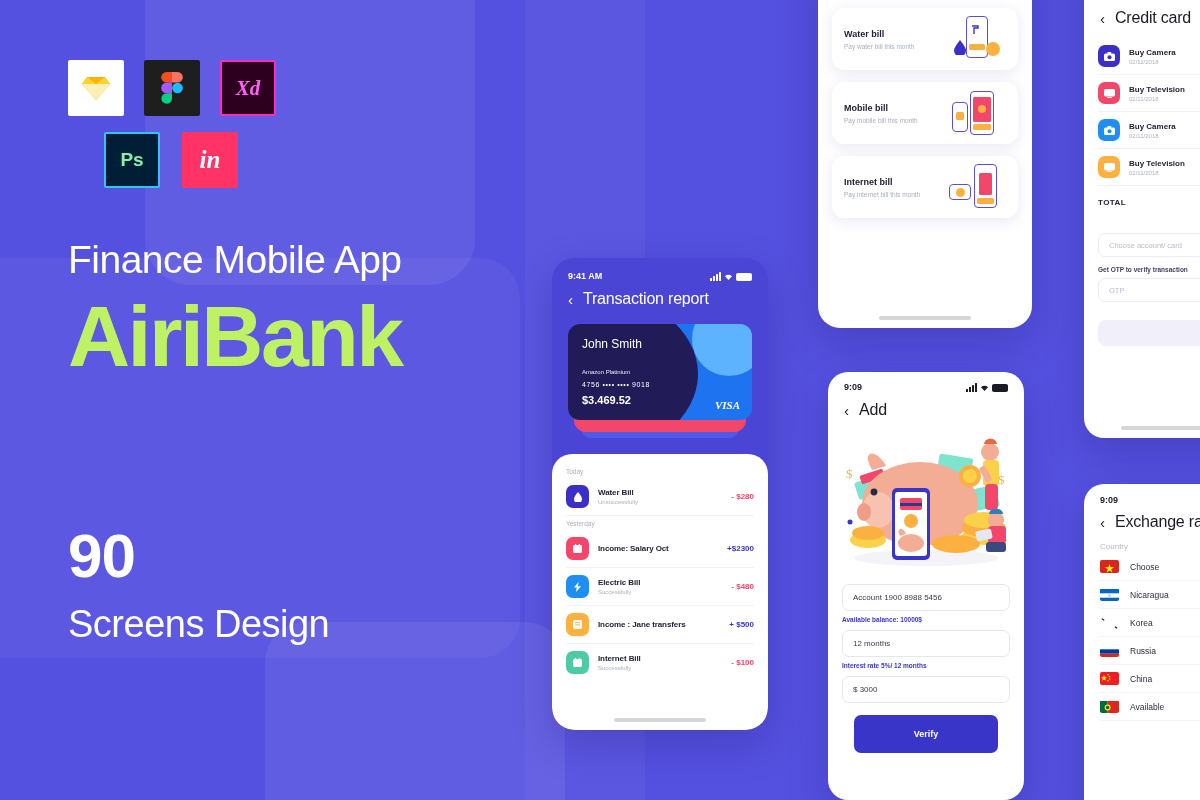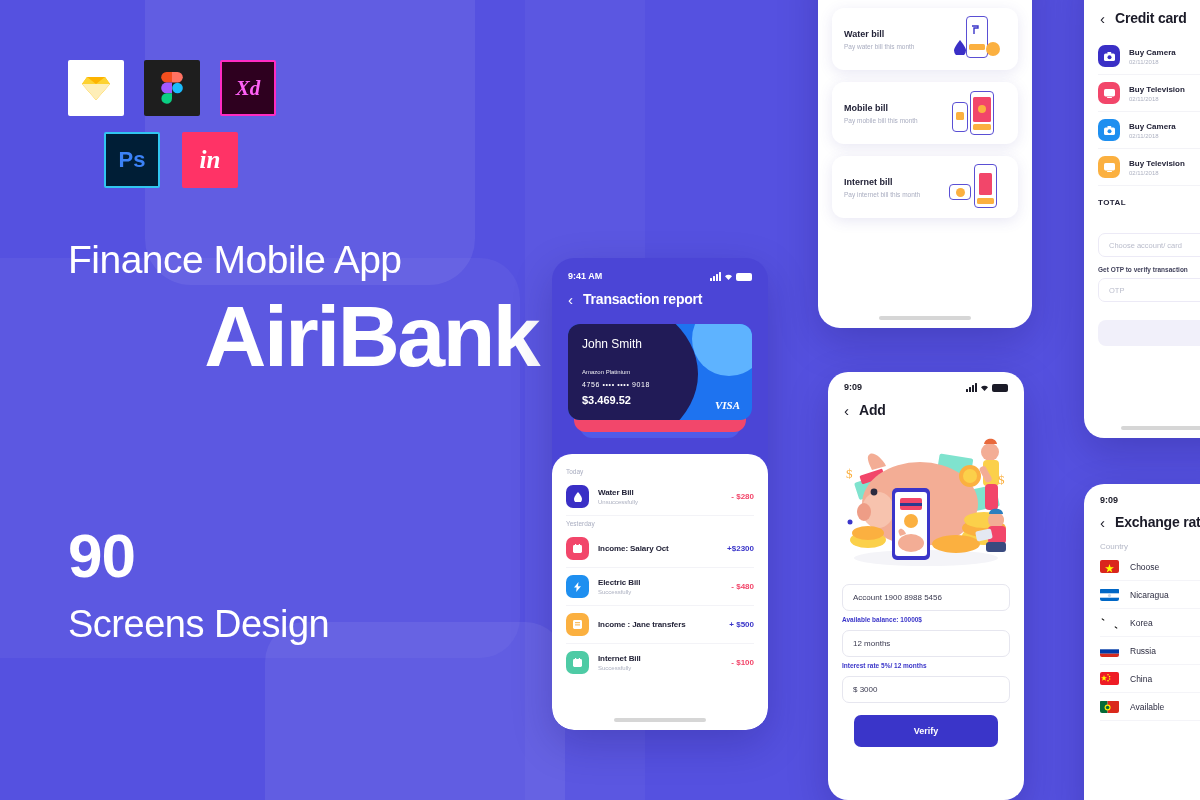--- a/index.html
+++ b/index.html
@@ -23,30 +23,30 @@
   .tool-row { display: flex; gap: 20px; }
   .tool-row.second { margin-top: 16px; margin-left: 36px; gap: 22px; }
   .tool {
     width: 56px; height: 56px; border-radius: 2px;
     display: flex; align-items: center; justify-content: center;
     font-weight: bold; position: relative;
   }
   .tool-sketch { background: #fff; }
   .tool-figma { background: #1E1E1E; }
   .tool-xd { background: #2E001F; border: 2px solid #FF2BC2; color: #FF61F6; font-size: 21px; font-style: italic; font-family: "Liberation Serif", serif; }
-  .tool-ps { background: #001E36; border: 2px solid #31C5F0; color: #3b82f6; font-size: 22px; }
+  .tool-ps { background: #001E36; border: 2px solid #31C5F0; color: #86efac; font-size: 19px; }
   .tool-in { background: #FF3366; color: #fff; font-size: 25px; font-style: italic; font-family: "Liberation Serif", serif; }
 
   .hero-sub {
     color: #fff; font-size: 39px; font-weight: 400;
     letter-spacing: -.5px; margin-top: 52px; line-height: 1;
   }
   .hero-title {
-    color: #ffffff; font-size: 86px; font-weight: bold;
-    letter-spacing: -2.5px; margin-top: 14px; line-height: 1; text-align: right;
+    color: #bef264; font-size: 86px; font-weight: bold;
+    letter-spacing: -2.5px; margin-top: 14px; line-height: 1;
   }
   .hero-count {
     color: #fff; font-size: 62px; font-weight: bold;
     margin-top: 146px; line-height: 1; letter-spacing: -1px;
   }
   .hero-screens {
     color: #fff; font-size: 38px; font-weight: 400;
     margin-top: 18px; line-height: 1; letter-spacing: -.5px;
   }
 
@@ -56,21 +56,21 @@
   .status { display: flex; justify-content: space-between; align-items: center;
             padding: 0 16px; font-size: 9px; font-weight: bold; }
   .sig { display: flex; gap: 3px; align-items: flex-end; }
   .bars { display: flex; gap: 1px; align-items: flex-end; }
   .bars i { display: block; width: 2px; background: currentColor; border-radius: .5px; }
   .bars i:nth-child(1){height:3px} .bars i:nth-child(2){height:5px}
   .bars i:nth-child(3){height:7px} .bars i:nth-child(4){height:9px}
   .batt { width: 16px; height: 8px; border-radius: 2px; background: currentColor; }
   .navbar { display: flex; align-items: center; gap: 10px; padding: 0 16px; }
   .chev { font-size: 15px; line-height: 1; }
-  .navtitle { font-size: 14px; font-weight: bold; letter-spacing: -.2px; }
+  .navtitle { font-size: 16px; font-weight: normal; letter-spacing: -.2px; }
   .homebar { position: absolute; bottom: 8px; left: 50%; transform: translateX(-50%);
              width: 92px; height: 4px; border-radius: 3px; background: #d6d6d6; }
 
   
   #p-transaction { left: 552px; top: 258px; width: 216px; height: 472px;
                    border-radius: 22px; background: #4B45D6; }
   #p-transaction .status { color: #fff; height: 26px; }
   #p-transaction .navbar { color: #fff; height: 30px; }
   .card-stack { position: relative; margin: 10px 16px 0; height: 115px; }
   .card-back2 { position: absolute; left: 12px; right: 12px; top: 22px; height: 92px;
@@ -117,21 +117,21 @@
   .bar-r { position: absolute; background: #F2466A; border-radius: 1.5px; }
 
   
   #p-add { left: 828px; top: 372px; width: 196px; height: 428px; border-radius: 20px; }
   #p-add .status { color: #1b1b28; height: 24px; padding-top: 6px; }
   #p-add .navbar { color: #1b1b28; height: 28px; }
   .pig-ill { position: relative; height: 152px; margin: 2px 10px 0; }
   .field { margin: 0 14px; height: 27px; border: 1px solid #e6e6ef; border-radius: 7px;
            display: flex; align-items: center; padding: 0 10px; font-size: 8px; color: #3a3a50; }
   .hintline { margin: 5px 14px 7px; font-size: 6.5px; font-weight: bold; color: #3A35C9; }
-  .verify-btn { margin: 12px 26px 0; height: 32px; border-radius: 7px; background: #3A35C9;
+  .verify-btn { margin: 12px 26px 0; height: 38px; border-radius: 7px; background: #3A35C9;
                 color: #fff; font-size: 9px; font-weight: bold;
                 display: flex; align-items: center; justify-content: center; }
 
   
   #p-credit { left: 1084px; top: -40px; width: 165px; height: 478px; border-radius: 20px; }
   .cc-list { padding: 48px 14px 0; }
   .cc-row { display: flex; align-items: center; gap: 9px; padding: 7px 0;
             border-bottom: 1px solid #f3f3f7; }
   .cc-ico { width: 22px; height: 22px; border-radius: 7px; color: #fff;
             display: flex; align-items: center; justify-content: center; font-size: 10px; flex: 0 0 auto; }

